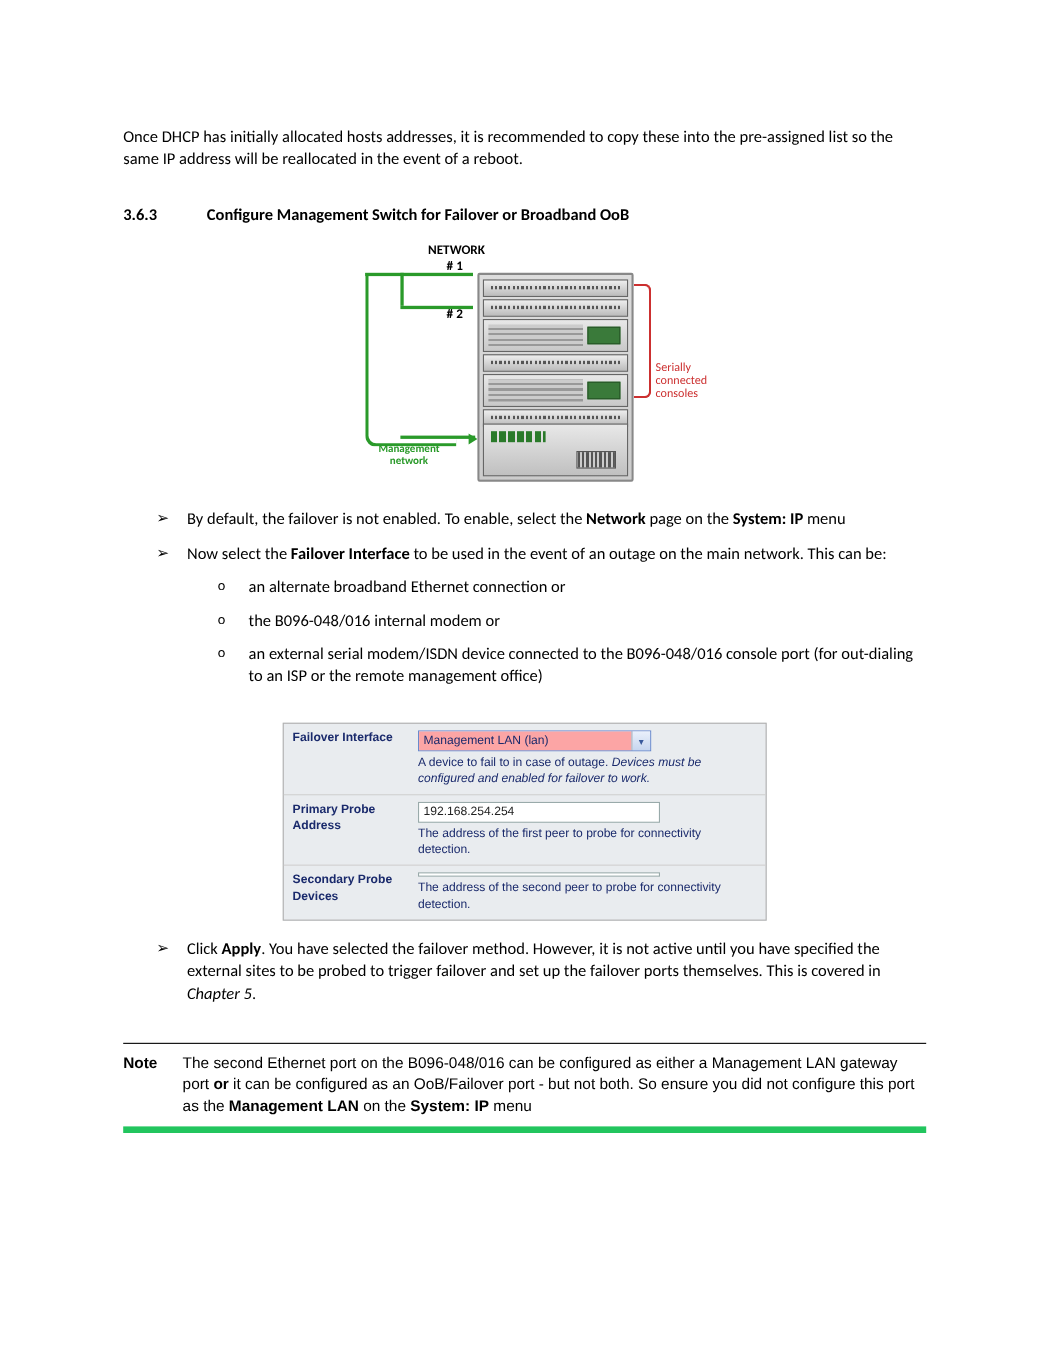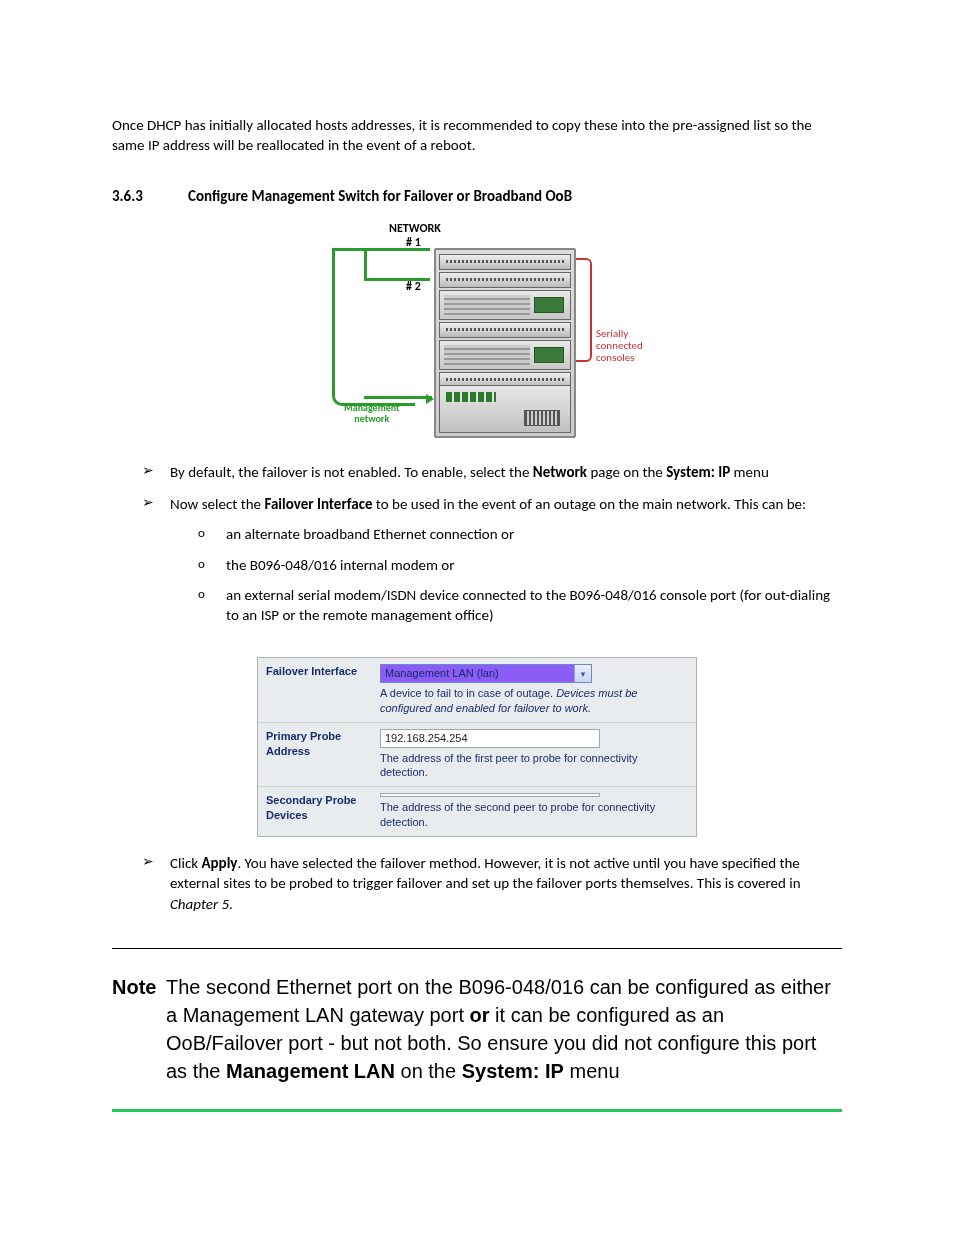--- a/index.html
+++ b/index.html
@@ -37,26 +37,26 @@
 .tower .grill{position:absolute;right:10px;bottom:6px;width:34px;height:14px;border:1px solid #555;background:repeating-linear-gradient(90deg,#555 0 2px,#ccc 2px 4px)}
 .tower .ports{position:absolute;left:6px;top:6px;width:50px;height:10px;background:repeating-linear-gradient(90deg,#2a7a2a 0 6px,transparent 6px 8px)}
 .red-bracket{position:absolute;left:262px;top:38px;width:14px;height:100px;border-right:2px solid #cc3030;border-top:2px solid #cc3030;border-bottom:2px solid #cc3030;border-top-right-radius:6px;border-bottom-right-radius:6px}
 .sc-label{position:absolute;left:282px;top:108px;font-weight:400;color:#cc3030;font-size:11px;line-height:1.1}
 .form-shot{margin:10px auto 16px auto;width:438px;border:1px solid #b0b0b0;background:#e9ecef;font-family:Tahoma,Arial,sans-serif;font-size:11px;color:#1a2a6c}
 .form-row{display:flex;border-bottom:1px solid #d0d0d0}
 .form-row:last-child{border-bottom:none}
 .form-label{width:98px;padding:6px 8px;font-weight:700;color:#1a2a6c}
 .form-field{flex:1;padding:6px 8px}
 .sel{display:flex;width:210px;border:1px solid #6a8acc;background:#fff}
-.sel-txt{flex:1;padding:1px 4px;color:#1a2a6c;background:#8b5cf6}
+.sel-txt{flex:1;padding:1px 4px;color:#1a2a6c;background:#fca5a5}
 .sel-btn{width:16px;background:linear-gradient(#eaf0fb,#c7d6ef);border-left:1px solid #9ab;display:flex;align-items:center;justify-content:center;color:#3a5a9c;font-size:9px}
 .inp{width:210px;border:1px solid #9aa;background:#fff;padding:1px 4px;color:#222}
 .hint{margin-top:3px;color:#1a2a6c}
 .hint i{font-style:italic}
-.note-box{border-top:1px solid #000;border-bottom:3px solid #22c55e;margin:22px 0 0 0;padding:24px 0;display:flex;font-family:Arial,sans-serif;font-size:20px;line-height:1.4}
+.note-box{border-top:1px solid #000;border-bottom:6px solid #22c55e;margin:22px 0 0 0;padding:8px 0;display:flex;font-family:Arial,sans-serif;font-size:14px;line-height:1.4}
 .note-tag{font-weight:700;width:54px;flex:none}
 .note-body{flex:1}
 .page-num{position:absolute;bottom:40px;left:0;right:0;text-align:center;font-family:"Times New Roman",serif;font-size:16px}
 </style>
 </head>
 <body>
 
 <div class="page">
 
   <p class="para">Once DHCP has initially allocated hosts addresses, it is recommended to copy these into the pre-assigned list so the same IP address will be reallocated in the event of a reboot.</p>

